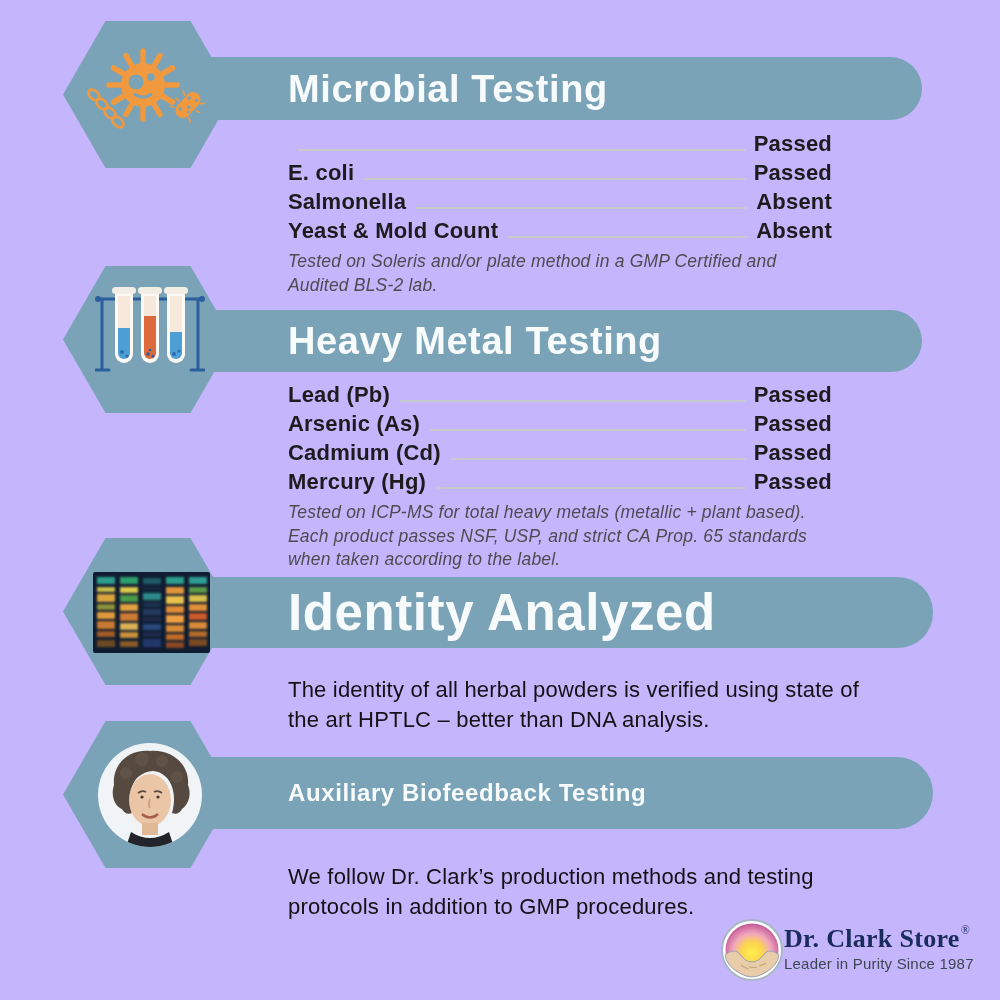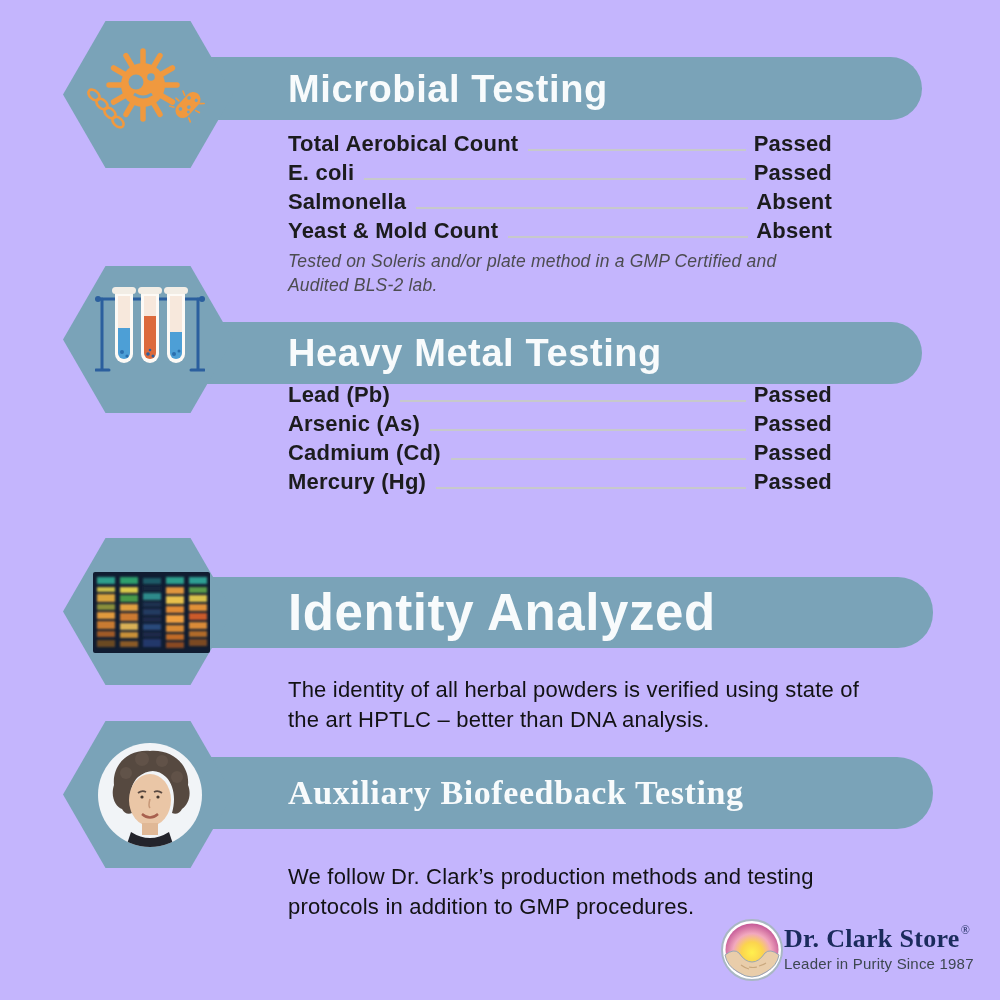--- a/index.html
+++ b/index.html
@@ -88,21 +88,20 @@
           <line x1="100" y1="55.5" x2="100" y2="51.5"></line>
         <line x1="108" y1="56" x2="110" y2="52"></line>
           <line x1="94" y1="74" x2="92" y2="78"></line>
         <line x1="104" y1="74.5" x2="105" y2="78.5"></line>
           <line x1="112" y1="73" x2="115" y2="76"></line>
       </g>
     </g>
   </svg>
   <div class="rows" style="top:131px;">
     <div class="row">
-      <span>Total Aerobical Count</span>
       <span class="fill"></span>
       <span class="val">Passed</span>
     </div>
     <div class="row">
       <span>E. coli</span>
       <span class="fill"></span>
       <span class="val">Passed</span>
     </div>
     <div class="row">
       <span>Salmonella</span>
@@ -110,21 +109,21 @@
       <span class="val">Absent</span>
     </div>
     <div class="row">
       <span>Yeast &amp; Mold Count</span>
       <span class="fill"></span>
       <span class="val">Absent</span>
     </div>
   </div>
   <div class="note" style="top:250px;">Tested on Soleris and/or plate method in a GMP Certified and Audited BLS-2 lab.</div>
 
-  <div class="banner" style="top:322px;height:62px;width:772px;border-radius:0 31px 31px 0;">
+  <div class="banner" style="top:310px;height:62px;width:772px;border-radius:0 31px 31px 0;">
     <div class="title" style="font-size:38px;">Heavy Metal Testing</div>
   </div>
   <svg class="hex" style="left:63px;top:266px;" viewBox="0 0 170 147">
     <polygon points="0,73.5 42.5,0 127.5,0 170,73.5 127.5,147 42.5,147" fill="#7AA3B8"></polygon>
   </svg>
   <svg class="icon-layer" style="left:95px;top:282px;" width="110" height="94" viewBox="0 0 110 94">
     <g stroke="#2B5F9E" stroke-width="3" stroke-linecap="round">
       <line x1="2" y1="17" x2="108" y2="17"></line>
       <line x1="7" y1="17" x2="7" y2="87"></line>
       <line x1="103" y1="17" x2="103" y2="87"></line>
@@ -171,20 +170,21 @@
       <span>Cadmium (Cd)</span>
       <span class="fill"></span>
       <span class="val">Passed</span>
     </div>
     <div class="row">
       <span>Mercury (Hg)</span>
       <span class="fill"></span>
       <span class="val">Passed</span>
     </div>
   </div>
+  <div class="note" style="top:501px;">Tested on ICP-MS for total heavy metals (metallic + plant based). Each product passes NSF, USP, and strict CA Prop. 65 standards when taken according to the label.</div>
 
   <div class="banner" style="top:577px;height:71px;width:783px;border-radius:0 35px 35px 0;">
     <div class="title" style="font-size:51px;">Identity Analyzed</div>
   </div>
   <svg class="hex" style="left:63px;top:538px;" viewBox="0 0 170 147">
     <polygon points="0,73.5 42.5,0 127.5,0 170,73.5 127.5,147 42.5,147" fill="#7AA3B8"></polygon>
   </svg>
   <svg class="icon-layer" style="left:93px;top:572px;" width="117" height="81" viewBox="0 0 117 81">
     <defs>
         <filter id="gblur">
@@ -242,21 +242,21 @@
           <rect x="96" y="41" width="18" height="7" fill="#CC5A2C"></rect>
           <rect x="96" y="50" width="18" height="7" fill="#D98A38"></rect>
           <rect x="96" y="59" width="18" height="6" fill="#B06A2C"></rect>
           <rect x="96" y="67" width="18" height="7" fill="#7A4A22"></rect>
         </g>
     </g>
   </svg>
   <div class="para" style="top:675px;width:600px;">The identity of all herbal powders is verified using state of the art HPTLC – better than DNA analysis.</div>
 
   <div class="banner" style="top:757px;height:72px;width:783px;border-radius:0 36px 36px 0;">
-    <div class="title" style="font-size:34px;font-family:Liberation Serif, serif;">Auxiliary Biofeedback Testing</div>
+    <div class="title" style="font-size:24px;">Auxiliary Biofeedback Testing</div>
   </div>
   <svg class="hex" style="left:63px;top:721px;" viewBox="0 0 170 147">
     <polygon points="0,73.5 42.5,0 127.5,0 170,73.5 127.5,147 42.5,147" fill="#7AA3B8"></polygon>
   </svg>
   <svg class="icon-layer" style="left:98px;top:743px;" width="104" height="104" viewBox="0 0 104 104">
     <defs>
         <clipPath id="pclip">
           <circle cx="52" cy="52" r="52"></circle>
         </clipPath>
       </defs>

